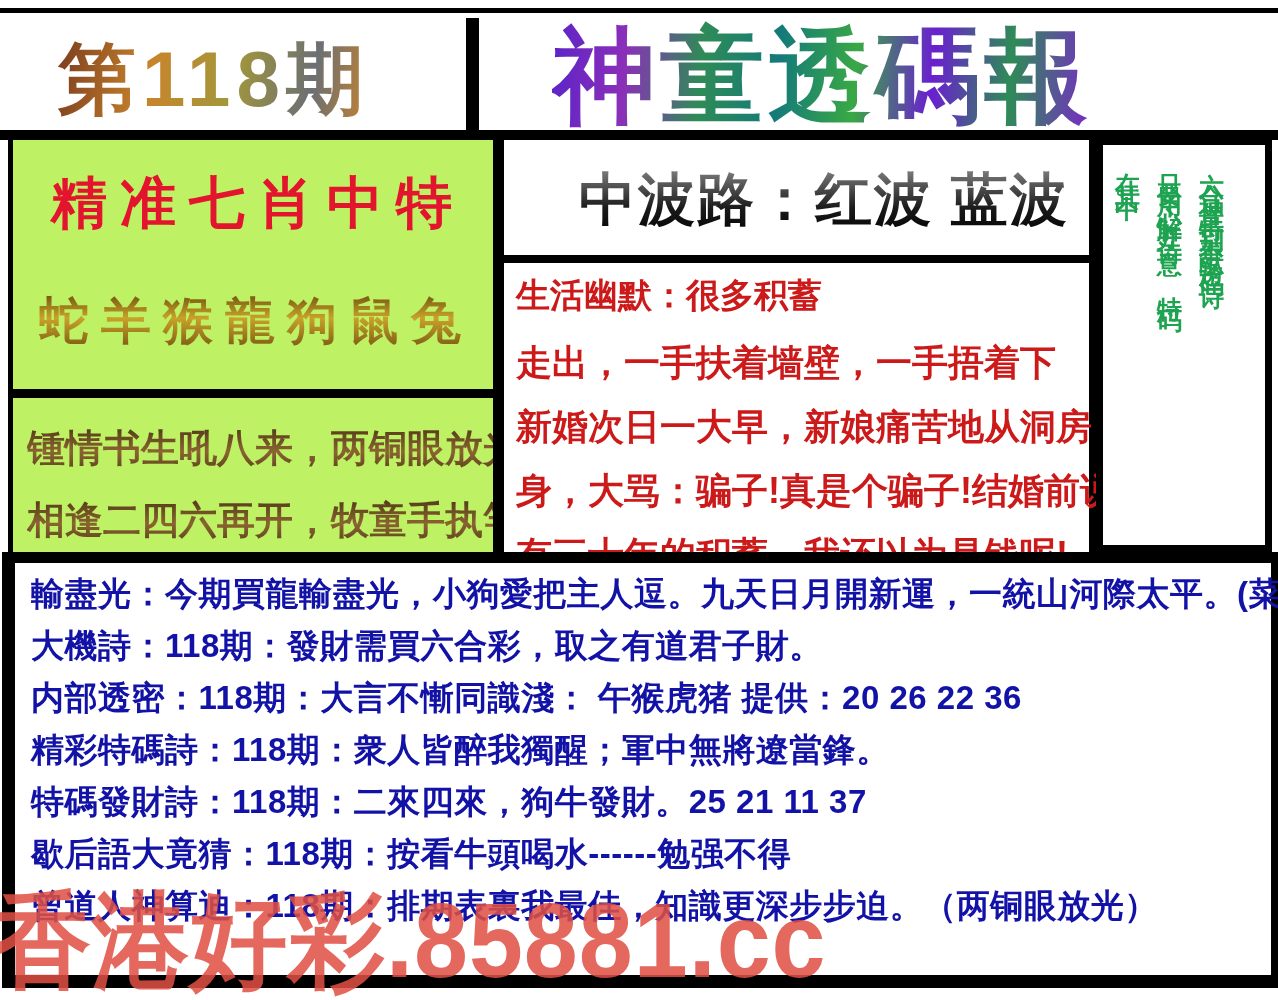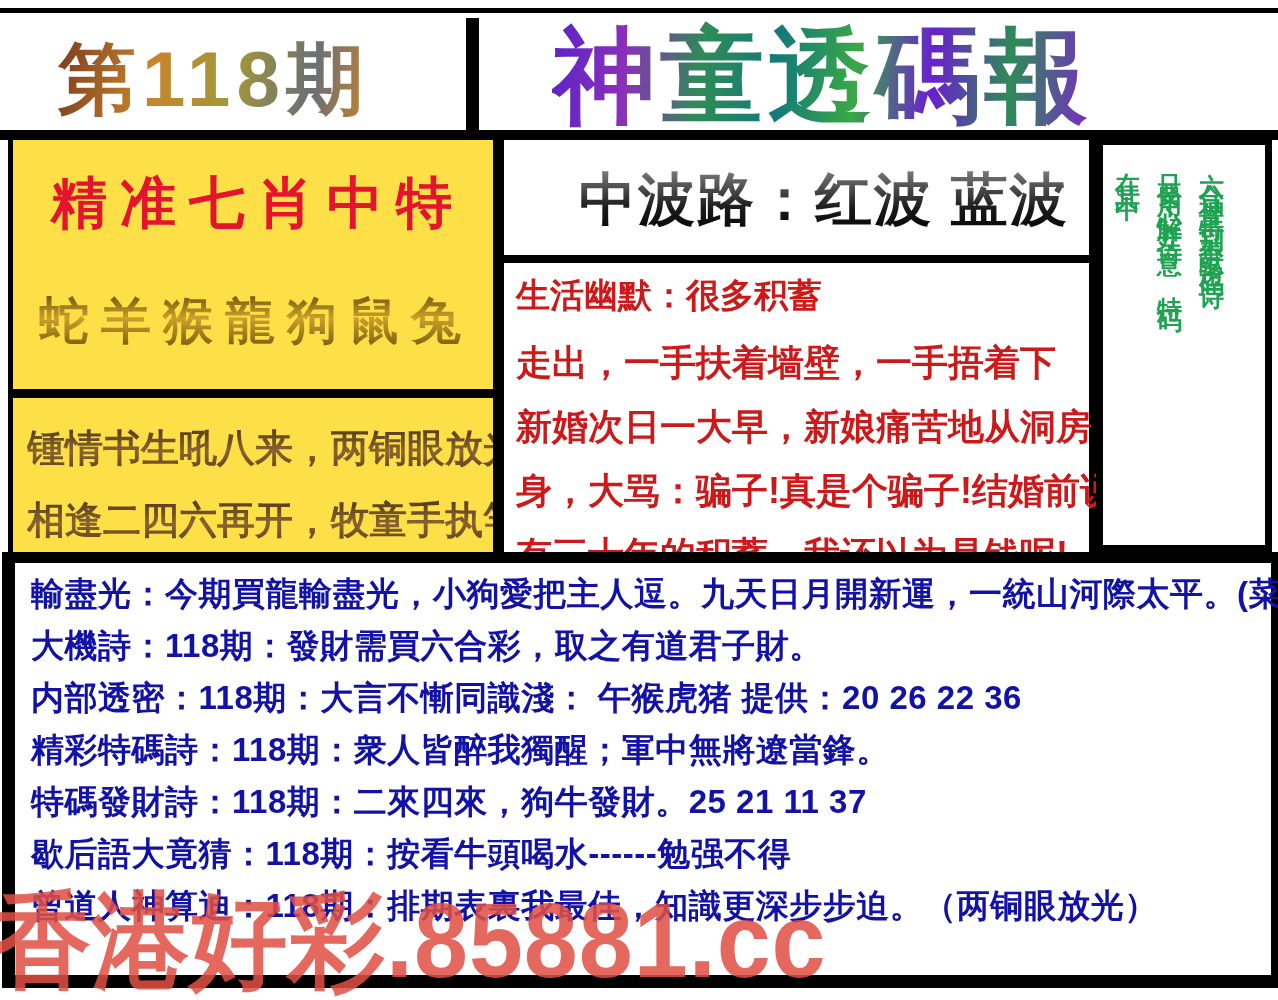--- a/index.html
+++ b/index.html
@@ -17,21 +17,21 @@
   }
   .hdr-divider{left:466px;top:18px;width:13px;height:112px;background:#000;}
   .masthead{
     left:552px;top:8px;font-size:104px;font-weight:bold;letter-spacing:4px;
     background:linear-gradient(95deg,#5a23c8 0%,#8b2fb9 14%,#2e8b57 28%,#147a7a 42%,#39a845 56%,#6a1fd0 70%,#2e8b57 84%,#7d26cc 100%);
     -webkit-background-clip:text;background-clip:text;color:transparent;
   }
   .hdr-rule{left:0;top:130px;width:1278px;height:10px;background:#000;}
   
   .left-panel{
-    left:8px;top:140px;width:480px;height:412px;background:#fde047;
+    left:8px;top:140px;width:480px;height:412px;background:#bef264;
     border-left:5px solid #000;border-right:11px solid #000;
   }
   .lp-headline{
     margin:26px 0 0 10px;text-align:center;font-size:56px;font-weight:bold;
     letter-spacing:13px;color:#e3142d;white-space:nowrap;
   }
   .lp-zodiac{
     margin:46px 0 0 6px;text-align:center;font-size:50px;font-weight:bold;letter-spacing:12px;white-space:nowrap;
     background:linear-gradient(180deg,#5d4008 0%,#c9a22a 45%,#6b4a0e 100%);
     -webkit-background-clip:text;background-clip:text;color:transparent;

